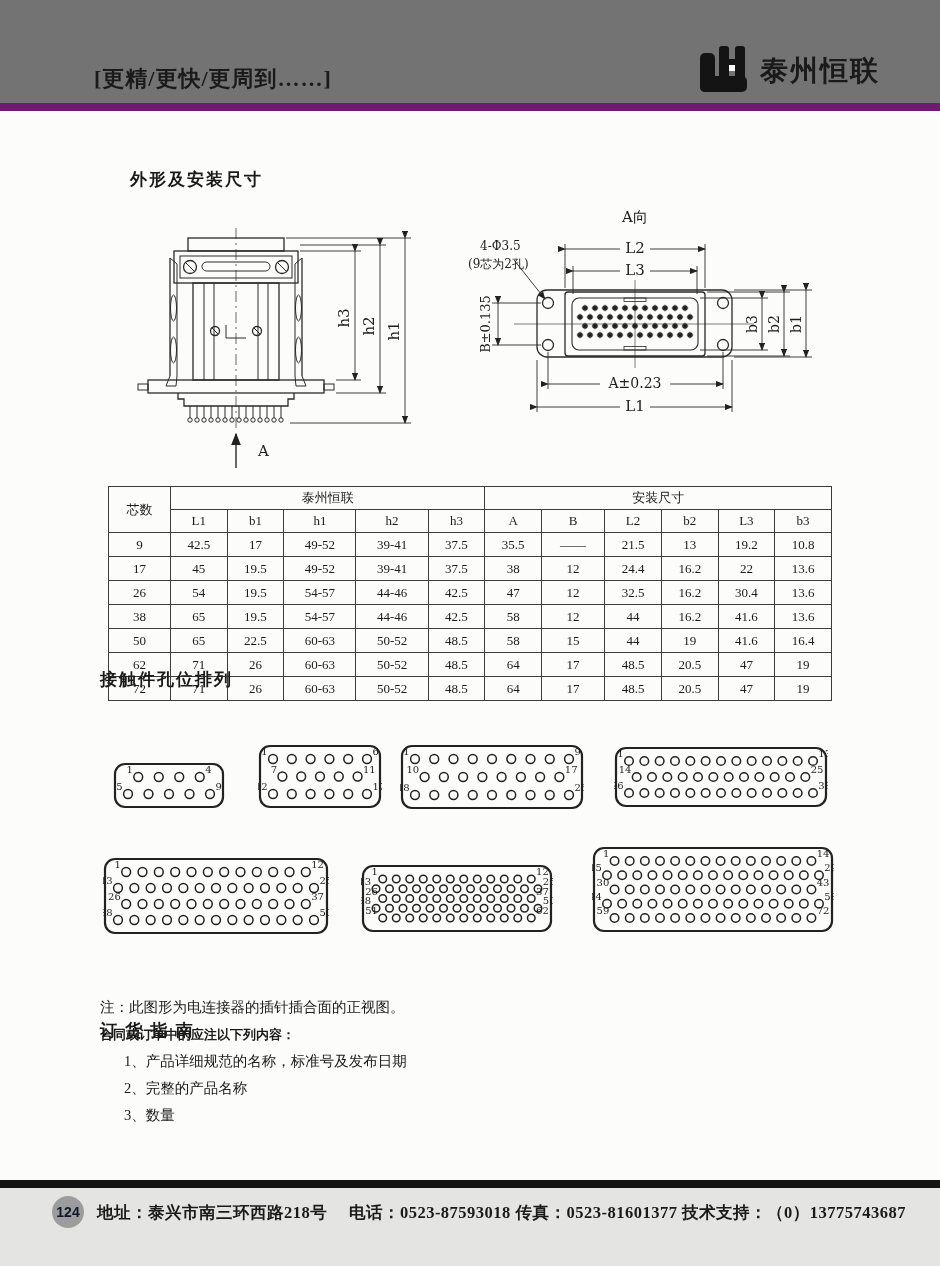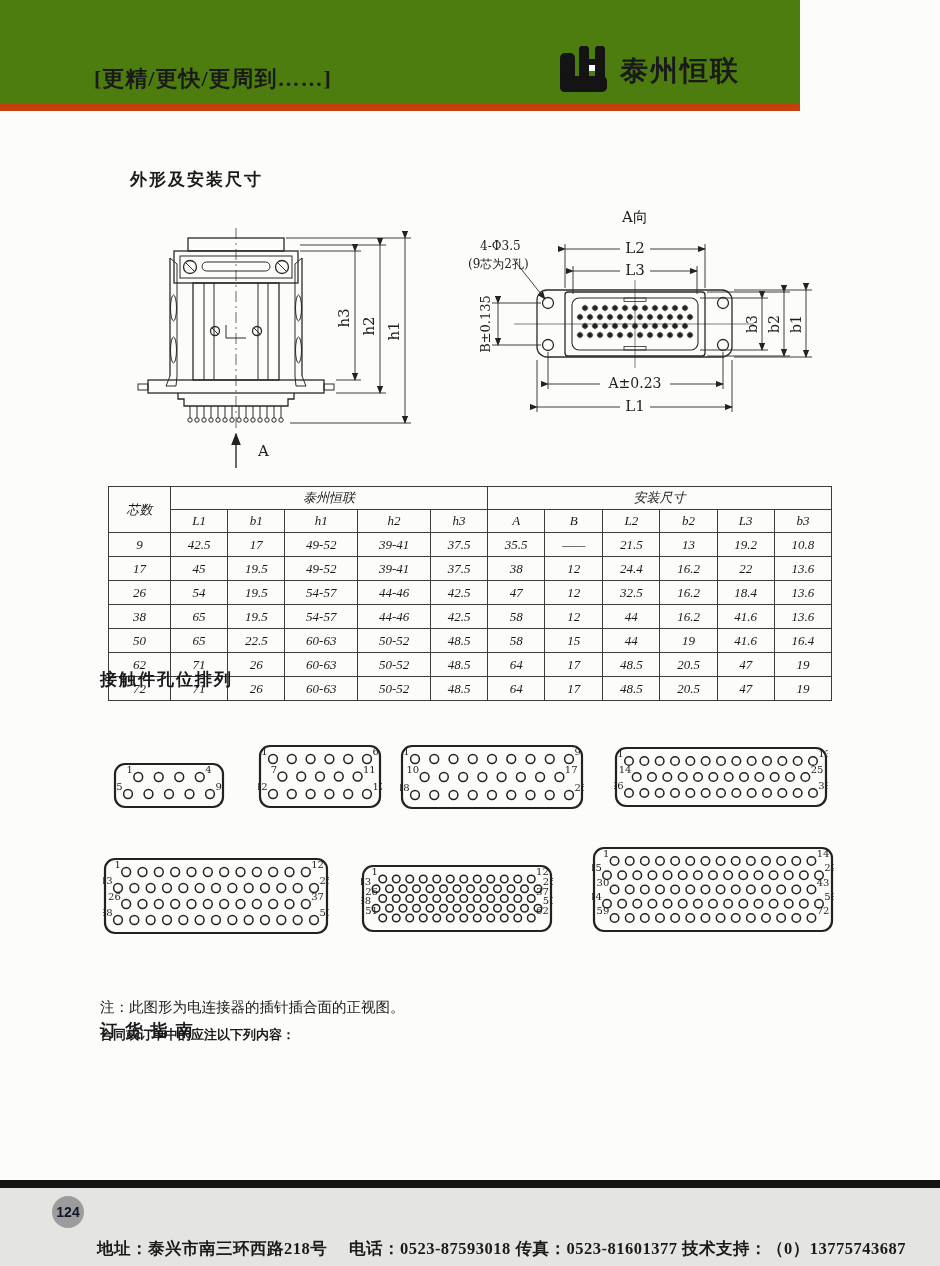--- a/index.html
+++ b/index.html
@@ -1,43 +1,43 @@
 <!DOCTYPE html>
 <html><head>
 <meta charset="utf-8">
 <style>
   html,body{margin:0;padding:0;background:#cfcfcd;}
   .page{position:relative;width:940px;height:1266px;background:#fcfcfa;overflow:hidden;
         font-family:"Liberation Serif","DejaVu Serif",serif;color:#1a1a1a;}
   
-  .header{position:absolute;top:0;left:0;width:800px;height:103px;background:#4d7c0f;
-          border-bottom:8px solid #c2410c;}
+  .header{position:absolute;top:0;left:0;width:940px;height:103px;background:#737373;
+          border-bottom:8px solid #701a75;}
   .slogan{position:absolute;left:94px;top:64px;font-size:22px;font-weight:bold;letter-spacing:1px;}
   .logo{position:absolute;right:60px;top:46px;display:flex;align-items:center;gap:9px;}
   .brand{font-size:28px;font-weight:900;letter-spacing:2px;font-family:"Liberation Sans",sans-serif;}
   
   .sec-title{position:absolute;font-size:17px;font-weight:bold;letter-spacing:2px;}
   
   table.dims{position:absolute;left:108px;top:486px;width:724px;border-collapse:collapse;
-             font-size:13px;text-align:center;font-style:italic;}
+             font-size:13px;text-align:center;}
   table.dims th,table.dims td{border:1px solid #3c3c3c;font-weight:normal;height:20px;padding:1px 2px;}
   table.dims td{height:21px;}
   table.dims col.c0{width:62px;}
   
   svg text{font-family:"DejaVu Serif",serif;fill:#1d1d1d;}
   .note-text{position:absolute;font-size:14.5px;margin-top:48px;}
   .ord-intro{position:absolute;font-size:13px;font-weight:bold;}
   .ord-list{position:absolute;font-size:14.5px;line-height:27px;}
   
   .footer-bar{position:absolute;left:0;top:1180px;width:940px;height:8px;background:#141414;}
   .footer{position:absolute;left:0;top:1188px;width:940px;height:78px;background:#e4e4e2;}
   .page-badge{position:absolute;left:52px;top:8px;width:32px;height:32px;border-radius:50%;
               background:#9c9c9c;color:#0f172a;font-size:14px;font-weight:bold;
               display:flex;align-items:center;justify-content:center;font-family:"Liberation Sans",sans-serif;}
-  .footer-info{position:absolute;left:97px;top:14px;font-size:16.5px;font-weight:bold;letter-spacing:0.5px;margin-top:36px;}
+  .footer-info{position:absolute;left:97px;top:14px;font-size:16.5px;font-weight:bold;letter-spacing:0.5px;}
   .abs{position:absolute;}
 </style>
 </head>
 <body>
 
 <div class="page">
 
   <div class="header">
     <div class="slogan">[更精/更快/更周到……]</div>
     <div class="logo">
@@ -430,21 +430,21 @@
           <td>26</td>
           <td>54</td>
           <td>19.5</td>
           <td>54-57</td>
           <td>44-46</td>
           <td>42.5</td>
           <td>47</td>
           <td>12</td>
           <td>32.5</td>
           <td>16.2</td>
-          <td>18.4</td>
+          <td>30.4</td>
           <td>13.6</td>
         </tr>
         <tr>
           <td>38</td>
           <td>65</td>
           <td>19.5</td>
           <td>54-57</td>
           <td>44-46</td>
           <td>42.5</td>
           <td>58</td>
@@ -844,20 +844,25 @@
       <circle cx="204.28571428571428" cy="72" r="4.24" fill="#fcfcfa" stroke="#222" stroke-width="1.5"></circle>
       <circle cx="219.42857142857144" cy="72" r="4.24" fill="#fcfcfa" stroke="#222" stroke-width="1.5"></circle>
       <text x="17.331428571428567" y="68" font-size="10" text-anchor="end" fill="#111">59</text>
       <text x="224.66857142857145" y="68" font-size="10" fill="#111">72</text>
     </svg>
 
   <div class="note-text" style="left:100px;top:950px;">注：此图形为电连接器的插针插合面的正视图。</div>
 
   <div class="sec-title" style="left:100px;top:998px;margin-top:21px;">订 货 指 南</div>
   <div class="ord-intro" style="left:100px;top:1026px;">合同或订单中的应注以下列内容：</div>
+  <div class="ord-list" style="left:124px;top:1048px;" id="ord-list">
+      <div>1、产品详细规范的名称，标准号及发布日期</div>
+      <div>2、完整的产品名称</div>
+      <div>3、数量</div>
+    </div>
 
   <div class="footer-bar"></div>
   <div class="footer">
     <div class="page-badge">124</div>
     <div class="footer-info">地址：泰兴市南三环西路218号　 电话：0523-87593018  传真：0523-81601377  技术支持：（0）13775743687</div>
   </div>
 
 </div>
 
 </body></html>

